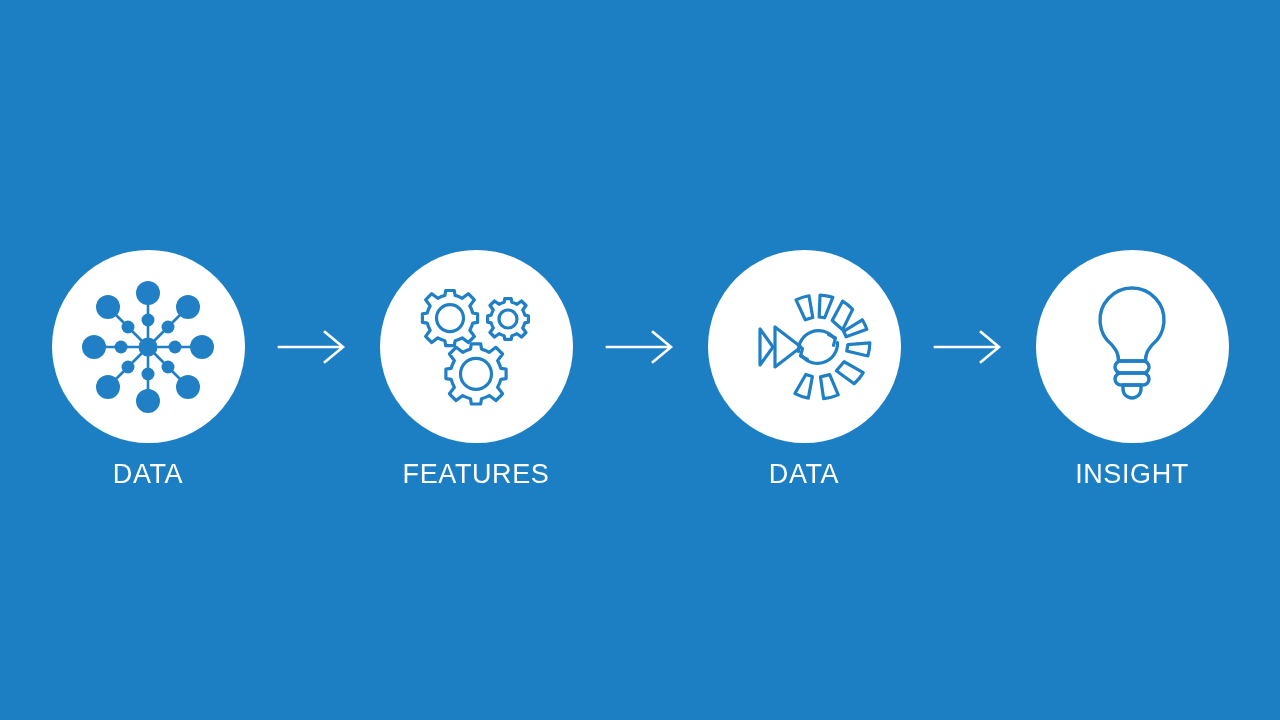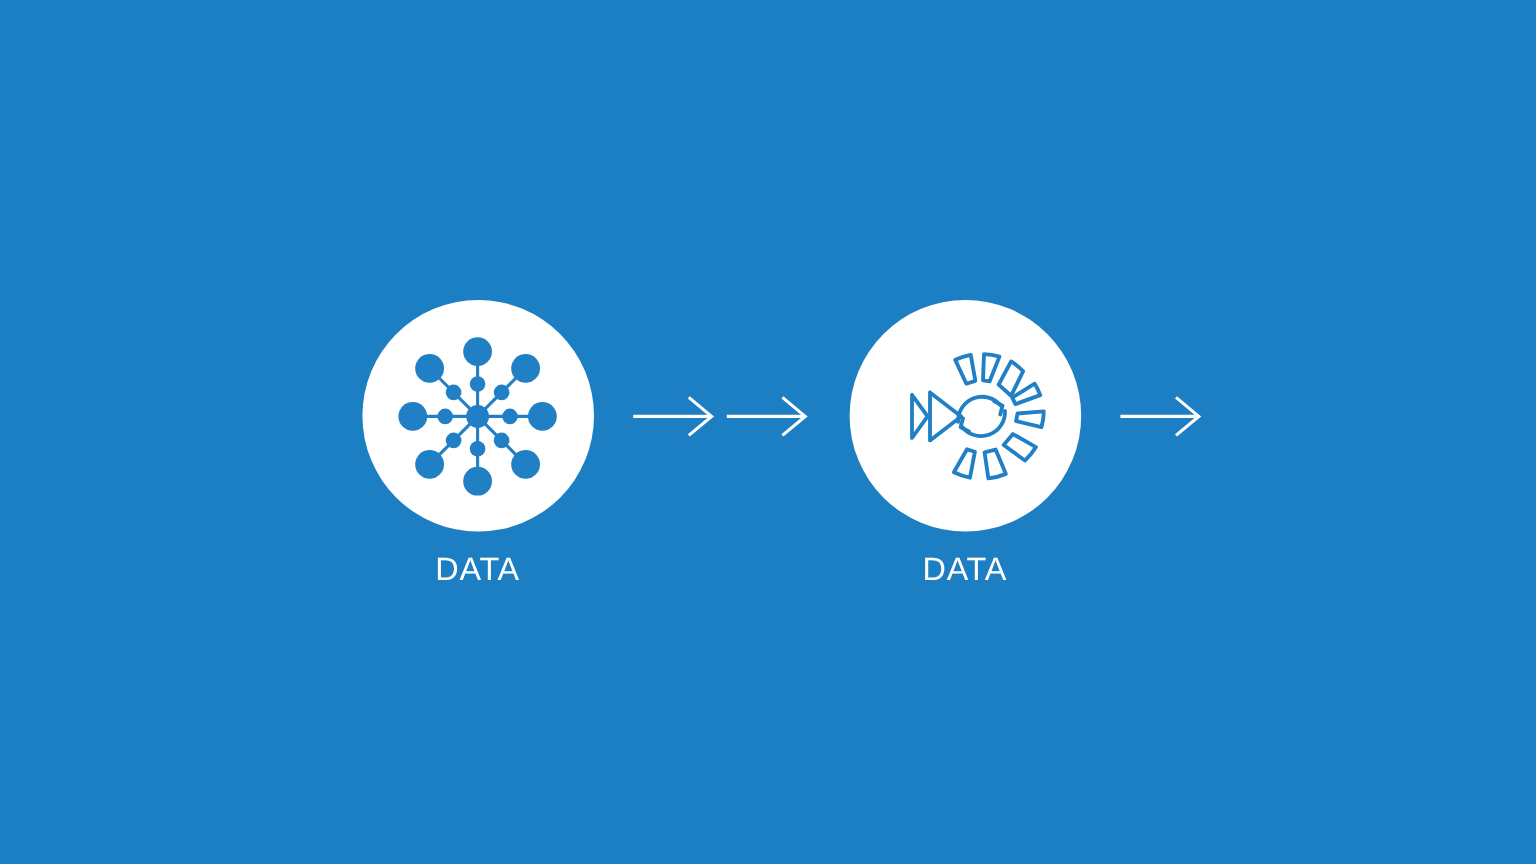--- a/index.html
+++ b/index.html
@@ -126,20 +126,74 @@
 
     <div class="connector">
       <svg width="70" height="36" viewBox="0 0 70 36">
         <g stroke="#ffffff" stroke-width="2.6" fill="none" stroke-linecap="square" stroke-linejoin="miter">
           <line x1="2" y1="18" x2="64" y2="18"></line>
           <polyline points="48,3 66,18 48,33"></polyline>
         </g>
       </svg>
     </div>
 
+    <div class="stage-node">
+      <div class="disc">
+        <svg width="140" height="140" viewBox="0 0 140 140">
+          <g fill="none" stroke="#2180c5" stroke-width="3.2" stroke-linejoin="round">
+
+            <g transform="translate(44,44)">
+              <path d="M -4.3,-30.5 L 4.3,-30.5 L 5.1,-25.6
+                       A 26,26 0 0 1 12.2,-22.7 L 18.3,-27.3 L 24.4,-21.2
+                       L 19.8,-15.1 A 26,26 0 0 1 22.7,-8 L 27.6,-7.2
+                       L 27.6,1.4 L 22.7,2.2 A 26,26 0 0 1 19.8,9.3
+                       L 24.4,15.4 L 18.3,21.5 L 12.2,16.9
+                       A 26,26 0 0 1 5.1,19.8 L 4.3,24.7 L -4.3,24.7
+                       L -5.1,19.8 A 26,26 0 0 1 -12.2,16.9 L -18.3,21.5
+                       L -24.4,15.4 L -19.8,9.3 A 26,26 0 0 1 -22.7,2.2
+                       L -27.6,1.4 L -27.6,-7.2 L -22.7,-8
+                       A 26,26 0 0 1 -19.8,-15.1 L -24.4,-21.2 L -18.3,-27.3
+                       L -12.2,-22.7 A 26,26 0 0 1 -5.1,-25.6 Z"></path>
+              <circle cx="0" cy="-2.9" r="13.5"></circle>
+            </g>
+
+            <g transform="translate(102,44)">
+              <path d="M -3.2,-22.4 L 3.2,-22.4 L 3.8,-18.8
+                       A 19,19 0 0 1 9,-16.7 L 13.5,-20 L 18,-15.5
+                       L 14.7,-11 A 19,19 0 0 1 16.8,-5.8 L 20.4,-5.2
+                       L 20.4,1.2 L 16.8,1.8 A 19,19 0 0 1 14.7,7
+                       L 18,11.5 L 13.5,16 L 9,12.7 A 19,19 0 0 1 3.8,14.8
+                       L 3.2,18.4 L -3.2,18.4 L -3.8,14.8
+                       A 19,19 0 0 1 -9,12.7 L -13.5,16 L -18,11.5
+                       L -14.7,7 A 19,19 0 0 1 -16.8,1.8 L -20.4,1.2
+                       L -20.4,-5.2 L -16.8,-5.8 A 19,19 0 0 1 -14.7,-11
+                       L -18,-15.5 L -13.5,-20 L -9,-16.7
+                       A 19,19 0 0 1 -3.8,-18.8 Z"></path>
+              <circle cx="0" cy="-2" r="9"></circle>
+            </g>
+
+            <g transform="translate(70,100)">
+              <path d="M -4.7,-33.2 L 4.7,-33.2 L 5.5,-27.9
+                       A 28.5,28.5 0 0 1 13.3,-24.7 L 19.9,-29.7 L 26.6,-23
+                       L 21.6,-16.4 A 28.5,28.5 0 0 1 24.8,-8.6 L 30.1,-7.8
+                       L 30.1,1.6 L 24.8,2.4 A 28.5,28.5 0 0 1 21.6,10.2
+                       L 26.6,16.8 L 19.9,23.5 L 13.3,18.5
+                       A 28.5,28.5 0 0 1 5.5,21.7 L 4.7,27 L -4.7,27
+                       L -5.5,21.7 A 28.5,28.5 0 0 1 -13.3,18.5 L -19.9,23.5
+                       L -26.6,16.8 L -21.6,10.2 A 28.5,28.5 0 0 1 -24.8,2.4
+                       L -30.1,1.6 L -30.1,-7.8 L -24.8,-8.6
+                       A 28.5,28.5 0 0 1 -21.6,-16.4 L -26.6,-23 L -19.9,-29.7
+                       L -13.3,-24.7 A 28.5,28.5 0 0 1 -5.5,-27.9 Z"></path>
+              <circle cx="0" cy="-3.1" r="15.5"></circle>
+            </g>
+          </g>
+        </svg>
+      </div>
+      <div class="stage-label">FEATURES</div>
+    </div>
 
     <div class="connector">
       <svg width="70" height="36" viewBox="0 0 70 36">
         <g stroke="#ffffff" stroke-width="2.6" fill="none" stroke-linecap="square" stroke-linejoin="miter">
           <line x1="2" y1="18" x2="64" y2="18"></line>
           <polyline points="48,3 66,18 48,33"></polyline>
         </g>
       </svg>
     </div>
 
@@ -192,15 +246,34 @@
 
     <div class="connector">
       <svg width="70" height="36" viewBox="0 0 70 36">
         <g stroke="#ffffff" stroke-width="2.6" fill="none" stroke-linecap="square" stroke-linejoin="miter">
           <line x1="2" y1="18" x2="64" y2="18"></line>
           <polyline points="48,3 66,18 48,33"></polyline>
         </g>
       </svg>
     </div>
 
+    <div class="stage-node">
+      <div class="disc">
+        <svg width="140" height="140" viewBox="0 0 140 140">
+          <g fill="none" stroke="#2180c5" stroke-width="3.4" stroke-linejoin="round" stroke-linecap="round">
+
+            <path d="M 56.5,84
+                     C 56.5,76 54,73 50,68
+                     A 32,32 0 1 1 90,68
+                     C 86,73 83.5,76 83.5,84 Z"></path>
+
+            <rect x="53" y="84" width="34" height="12" rx="6"></rect>
+            <rect x="53" y="96" width="34" height="12" rx="6"></rect>
+
+            <path d="M 61,108 L 79,108 L 79,112 A 9,9 0 0 1 61,112 Z"></path>
+          </g>
+        </svg>
+      </div>
+      <div class="stage-label">INSIGHT</div>
+    </div>
 
   </div>
 </div>
 
 </body></html>

